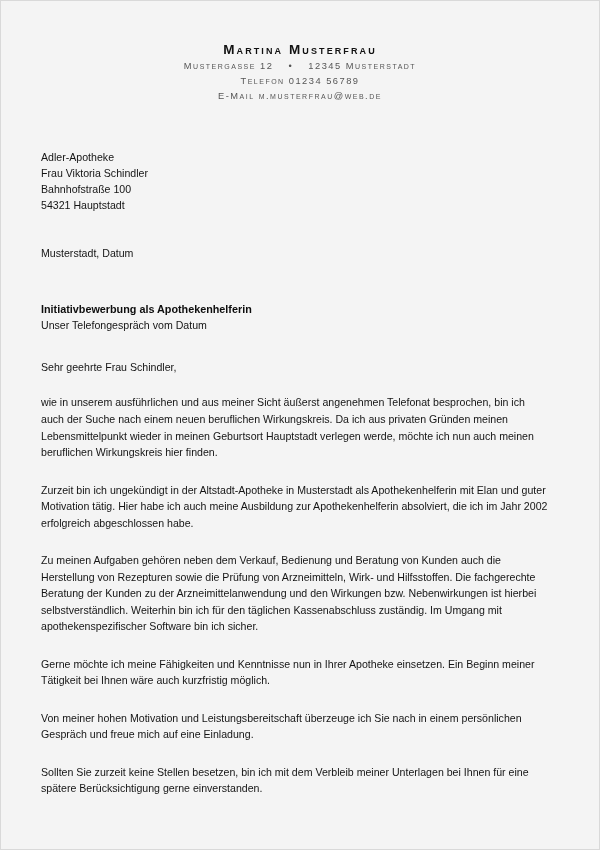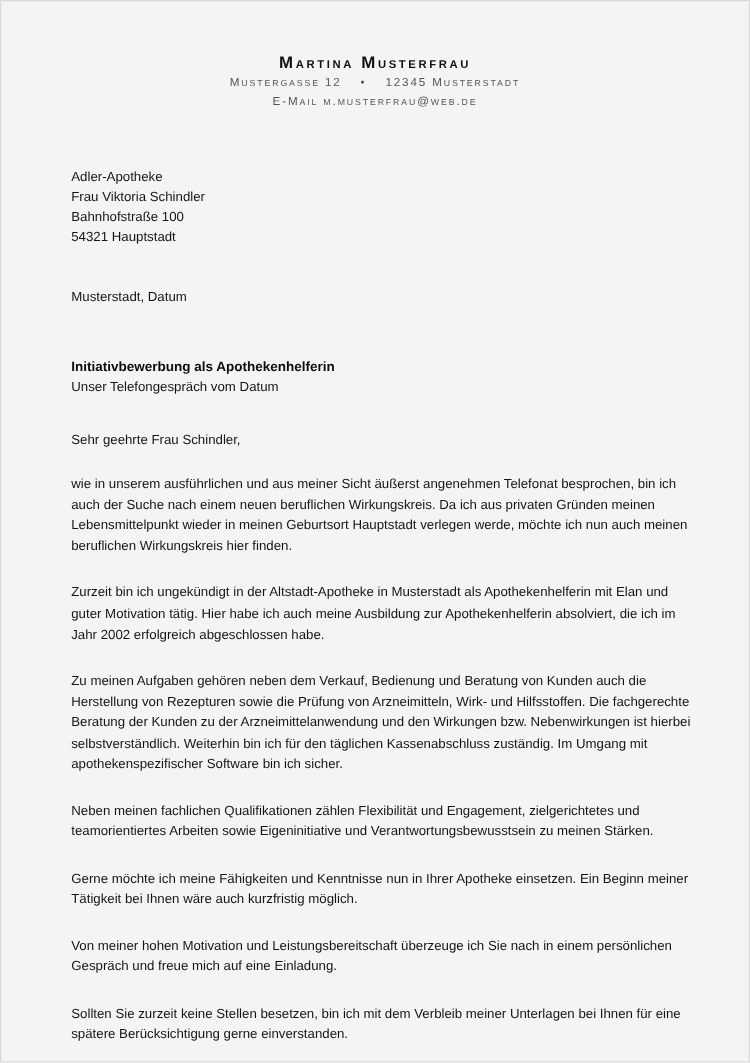--- a/index.html
+++ b/index.html
@@ -50,21 +50,21 @@
     display: inline-block;
   }
   .lh-sep {
     display: inline-block;
     padding: 0 11px;
     color: #555555;
   }
 
   
   .content {
-    padding: 0 46px 0 56px;
+    padding: 0 46px 0 40px;
   }
 
   .recipient {
     margin-top: 45px;
     font-size: 10.6px;
     line-height: 1.52;
     color: #141414;
   }
   .recipient div { white-space: nowrap; }
 
@@ -112,20 +112,21 @@
 
 <div class="page">
 
   <header class="letterhead">
     <div class="lh-name">Martina Musterfrau</div>
     <div class="lh-line">
       <span class="lh-street-row">Mustergasse 12</span>
       <span class="lh-sep">•</span>
       <span class="lh-street-row">12345 Musterstadt</span>
     </div>
+    <div class="lh-line">Telefon 01234 56789</div>
     <div class="lh-line">E-Mail m.musterfrau@web.de</div>
   </header>
 
   <div class="content">
 
     <section class="recipient">
       <div>Adler-Apotheke</div>
       <div>Frau Viktoria Schindler</div>
       <div>Bahnhofstraße 100</div>
       <div>54321 Hauptstadt</div>
@@ -136,19 +137,18 @@
     <section class="subject">
       <div class="subject-title">Initiativbewerbung als Apothekenhelferin</div>
       <div class="subject-sub"><span>Unser Telefongespräch vom </span><span class="it">Datum</span></div>
     </section>
 
     <div class="salutation">Sehr geehrte Frau Schindler,</div>
 
     <p class="para">wie in unserem ausführlichen und aus meiner Sicht äußerst angenehmen Telefonat besprochen, bin ich auch der Suche nach einem neuen beruflichen Wirkungskreis. Da ich aus privaten Gründen meinen Lebensmittelpunkt wieder in meinen Geburtsort Hauptstadt verlegen werde, möchte ich nun auch meinen beruflichen Wirkungskreis hier finden.</p>
     <p class="para">Zurzeit bin ich ungekündigt in der Altstadt-Apotheke in Musterstadt als Apothekenhelferin mit Elan und guter Motivation tätig. Hier habe ich auch meine Ausbildung zur Apothekenhelferin absolviert, die ich im Jahr 2002 erfolgreich abgeschlossen habe.</p>
     <p class="para">Zu meinen Aufgaben gehören neben dem Verkauf, Bedienung und Beratung von Kunden auch die Herstellung von Rezepturen sowie die Prüfung von Arzneimitteln, Wirk- und Hilfsstoffen. Die fachgerechte Beratung der Kunden zu der Arzneimittelanwendung und den Wirkungen bzw. Nebenwirkungen ist hierbei selbstverständlich. Weiterhin bin ich für den täglichen Kassenabschluss zuständig. Im Umgang mit apothekenspezifischer Software bin ich sicher.</p>
-    <p class="para">Neben meinen fachlichen Qualifikationen zählen Flexibilität und Engagement, zielgerichtetes und teamorientiertes Arbeiten sowie Eigeninitiative und Verantwortungsbewusstsein zu meinen Stärken.</p>
     <p class="para">Gerne möchte ich meine Fähigkeiten und Kenntnisse nun in Ihrer Apotheke einsetzen. Ein Beginn meiner Tätigkeit bei Ihnen wäre auch kurzfristig möglich.</p>
     <p class="para">Von meiner hohen Motivation und Leistungsbereitschaft überzeuge ich Sie nach in einem persönlichen Gespräch und freue mich auf eine Einladung.</p>
     <p class="para">Sollten Sie zurzeit keine Stellen besetzen, bin ich mit dem Verbleib meiner Unterlagen bei Ihnen für eine spätere Berücksichtigung gerne einverstanden.</p>
 
   </div>
 </div>
 
 </body></html>

